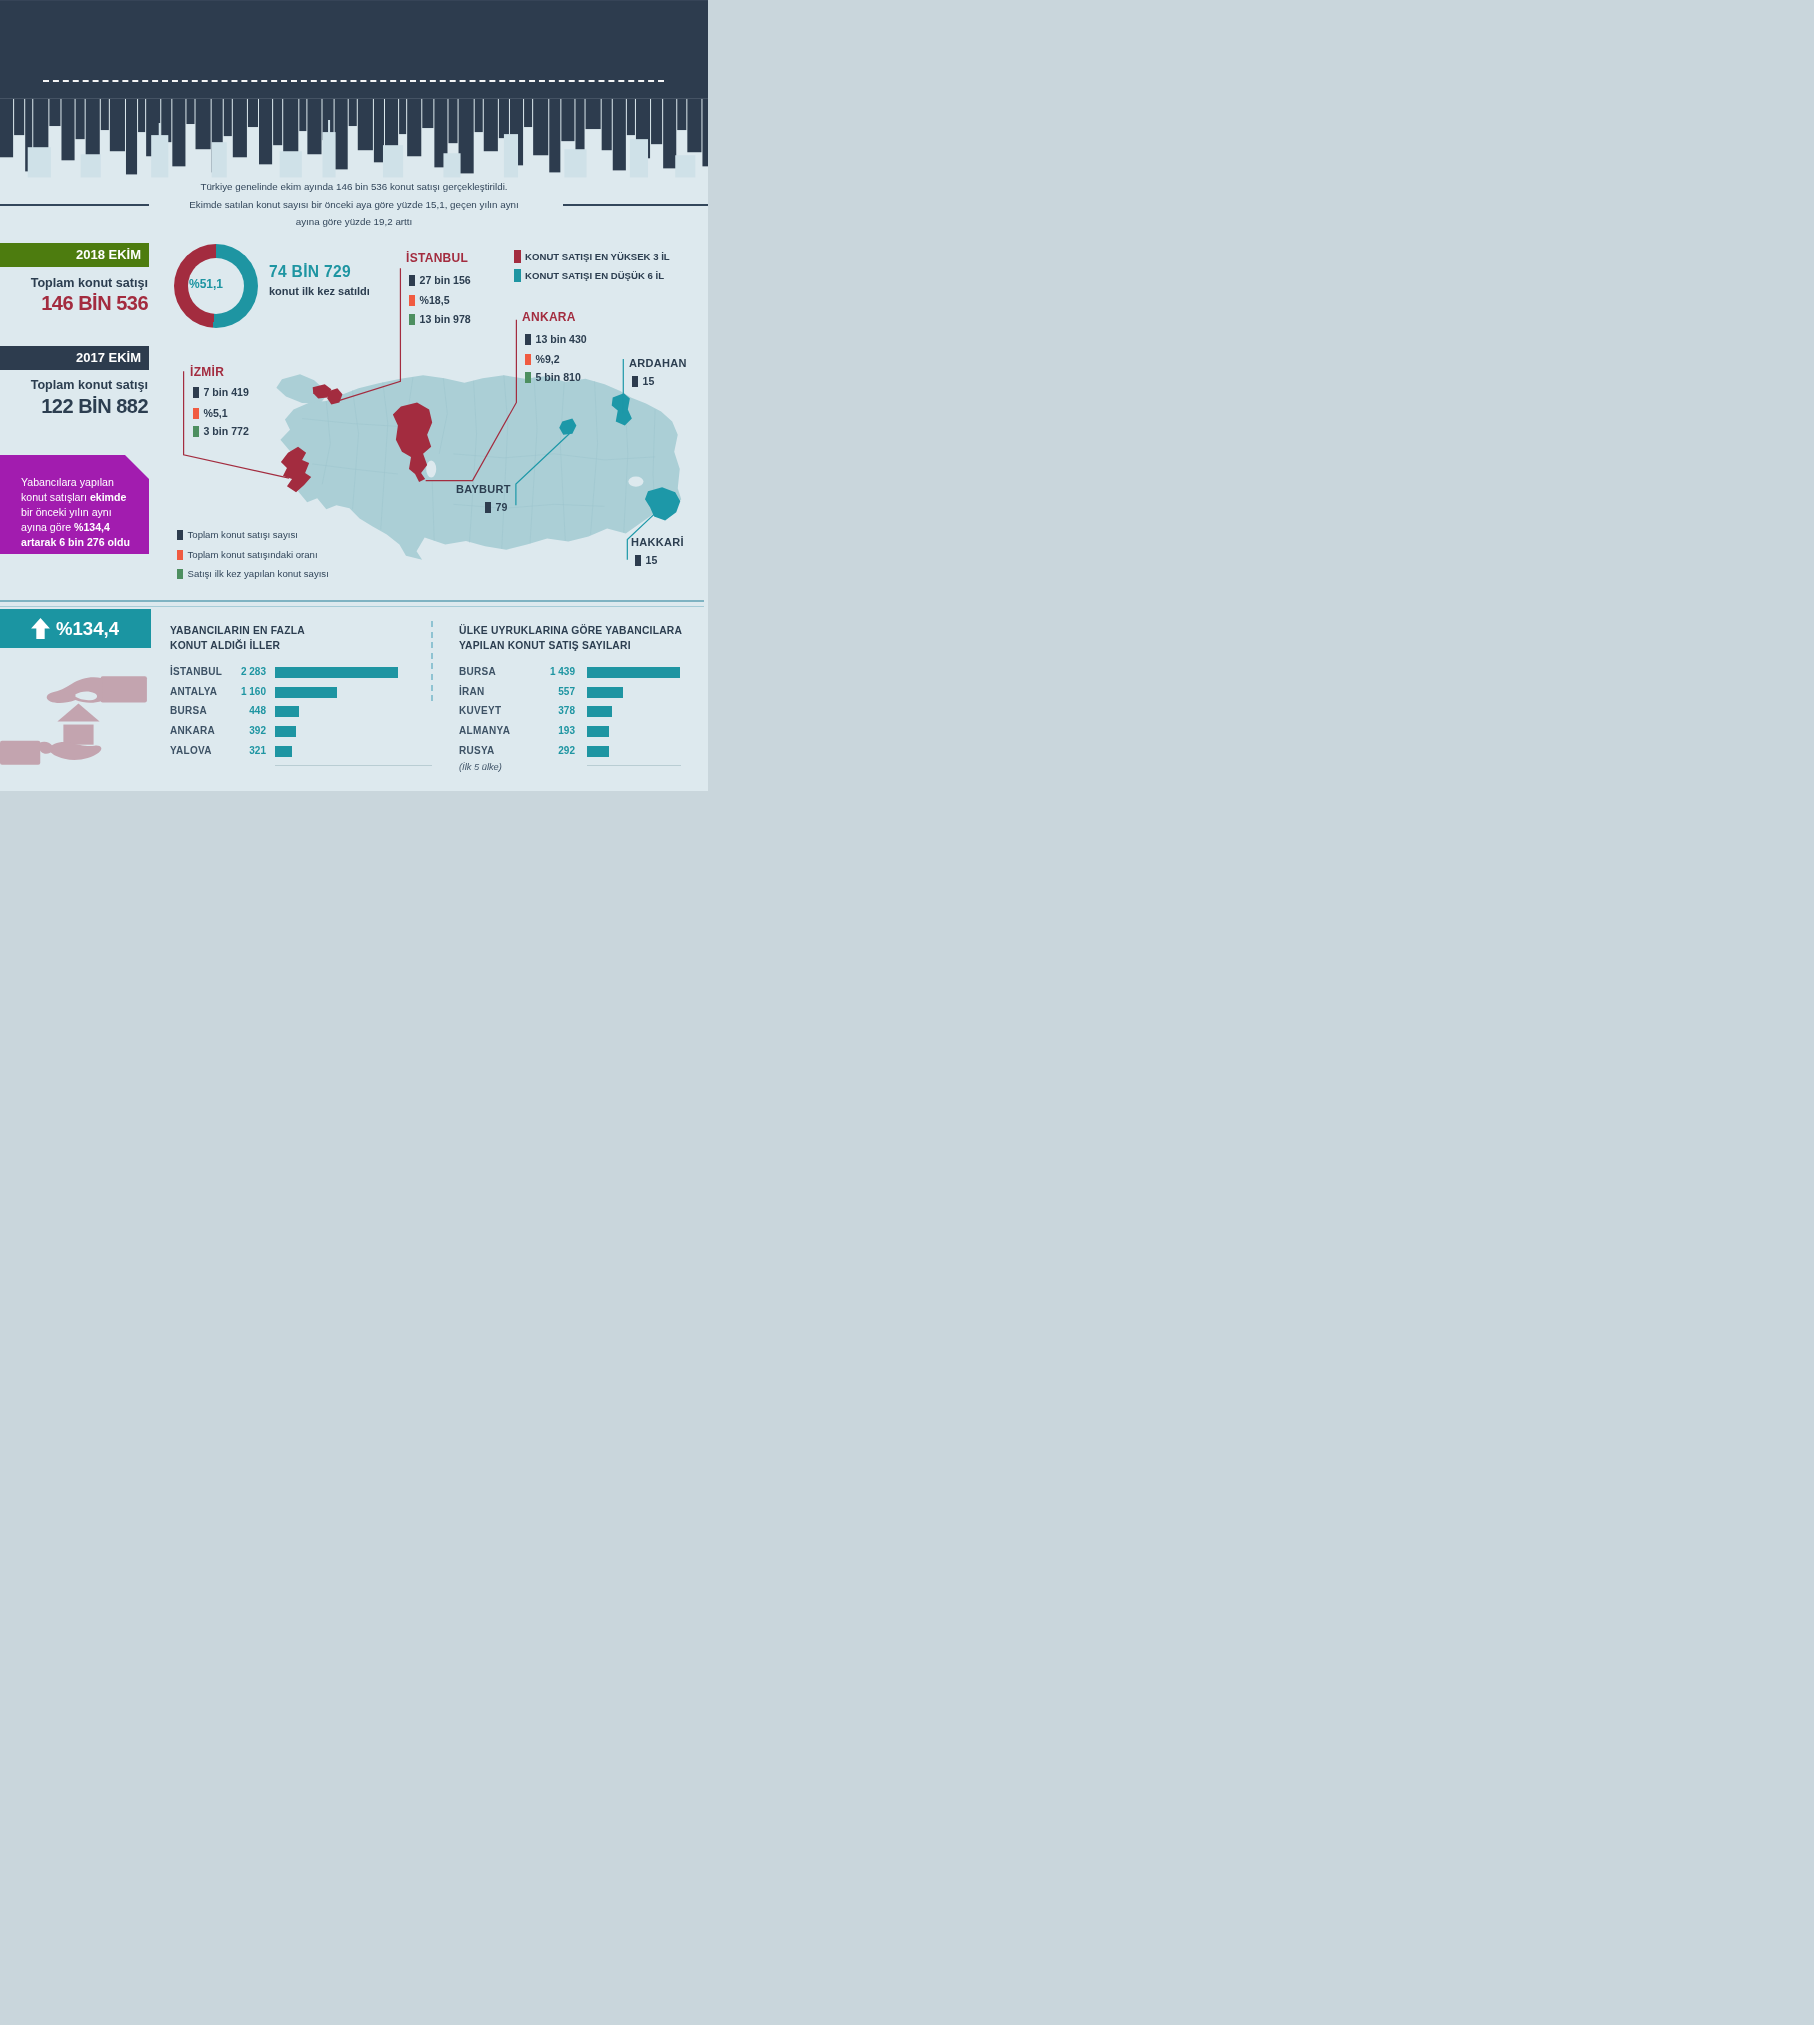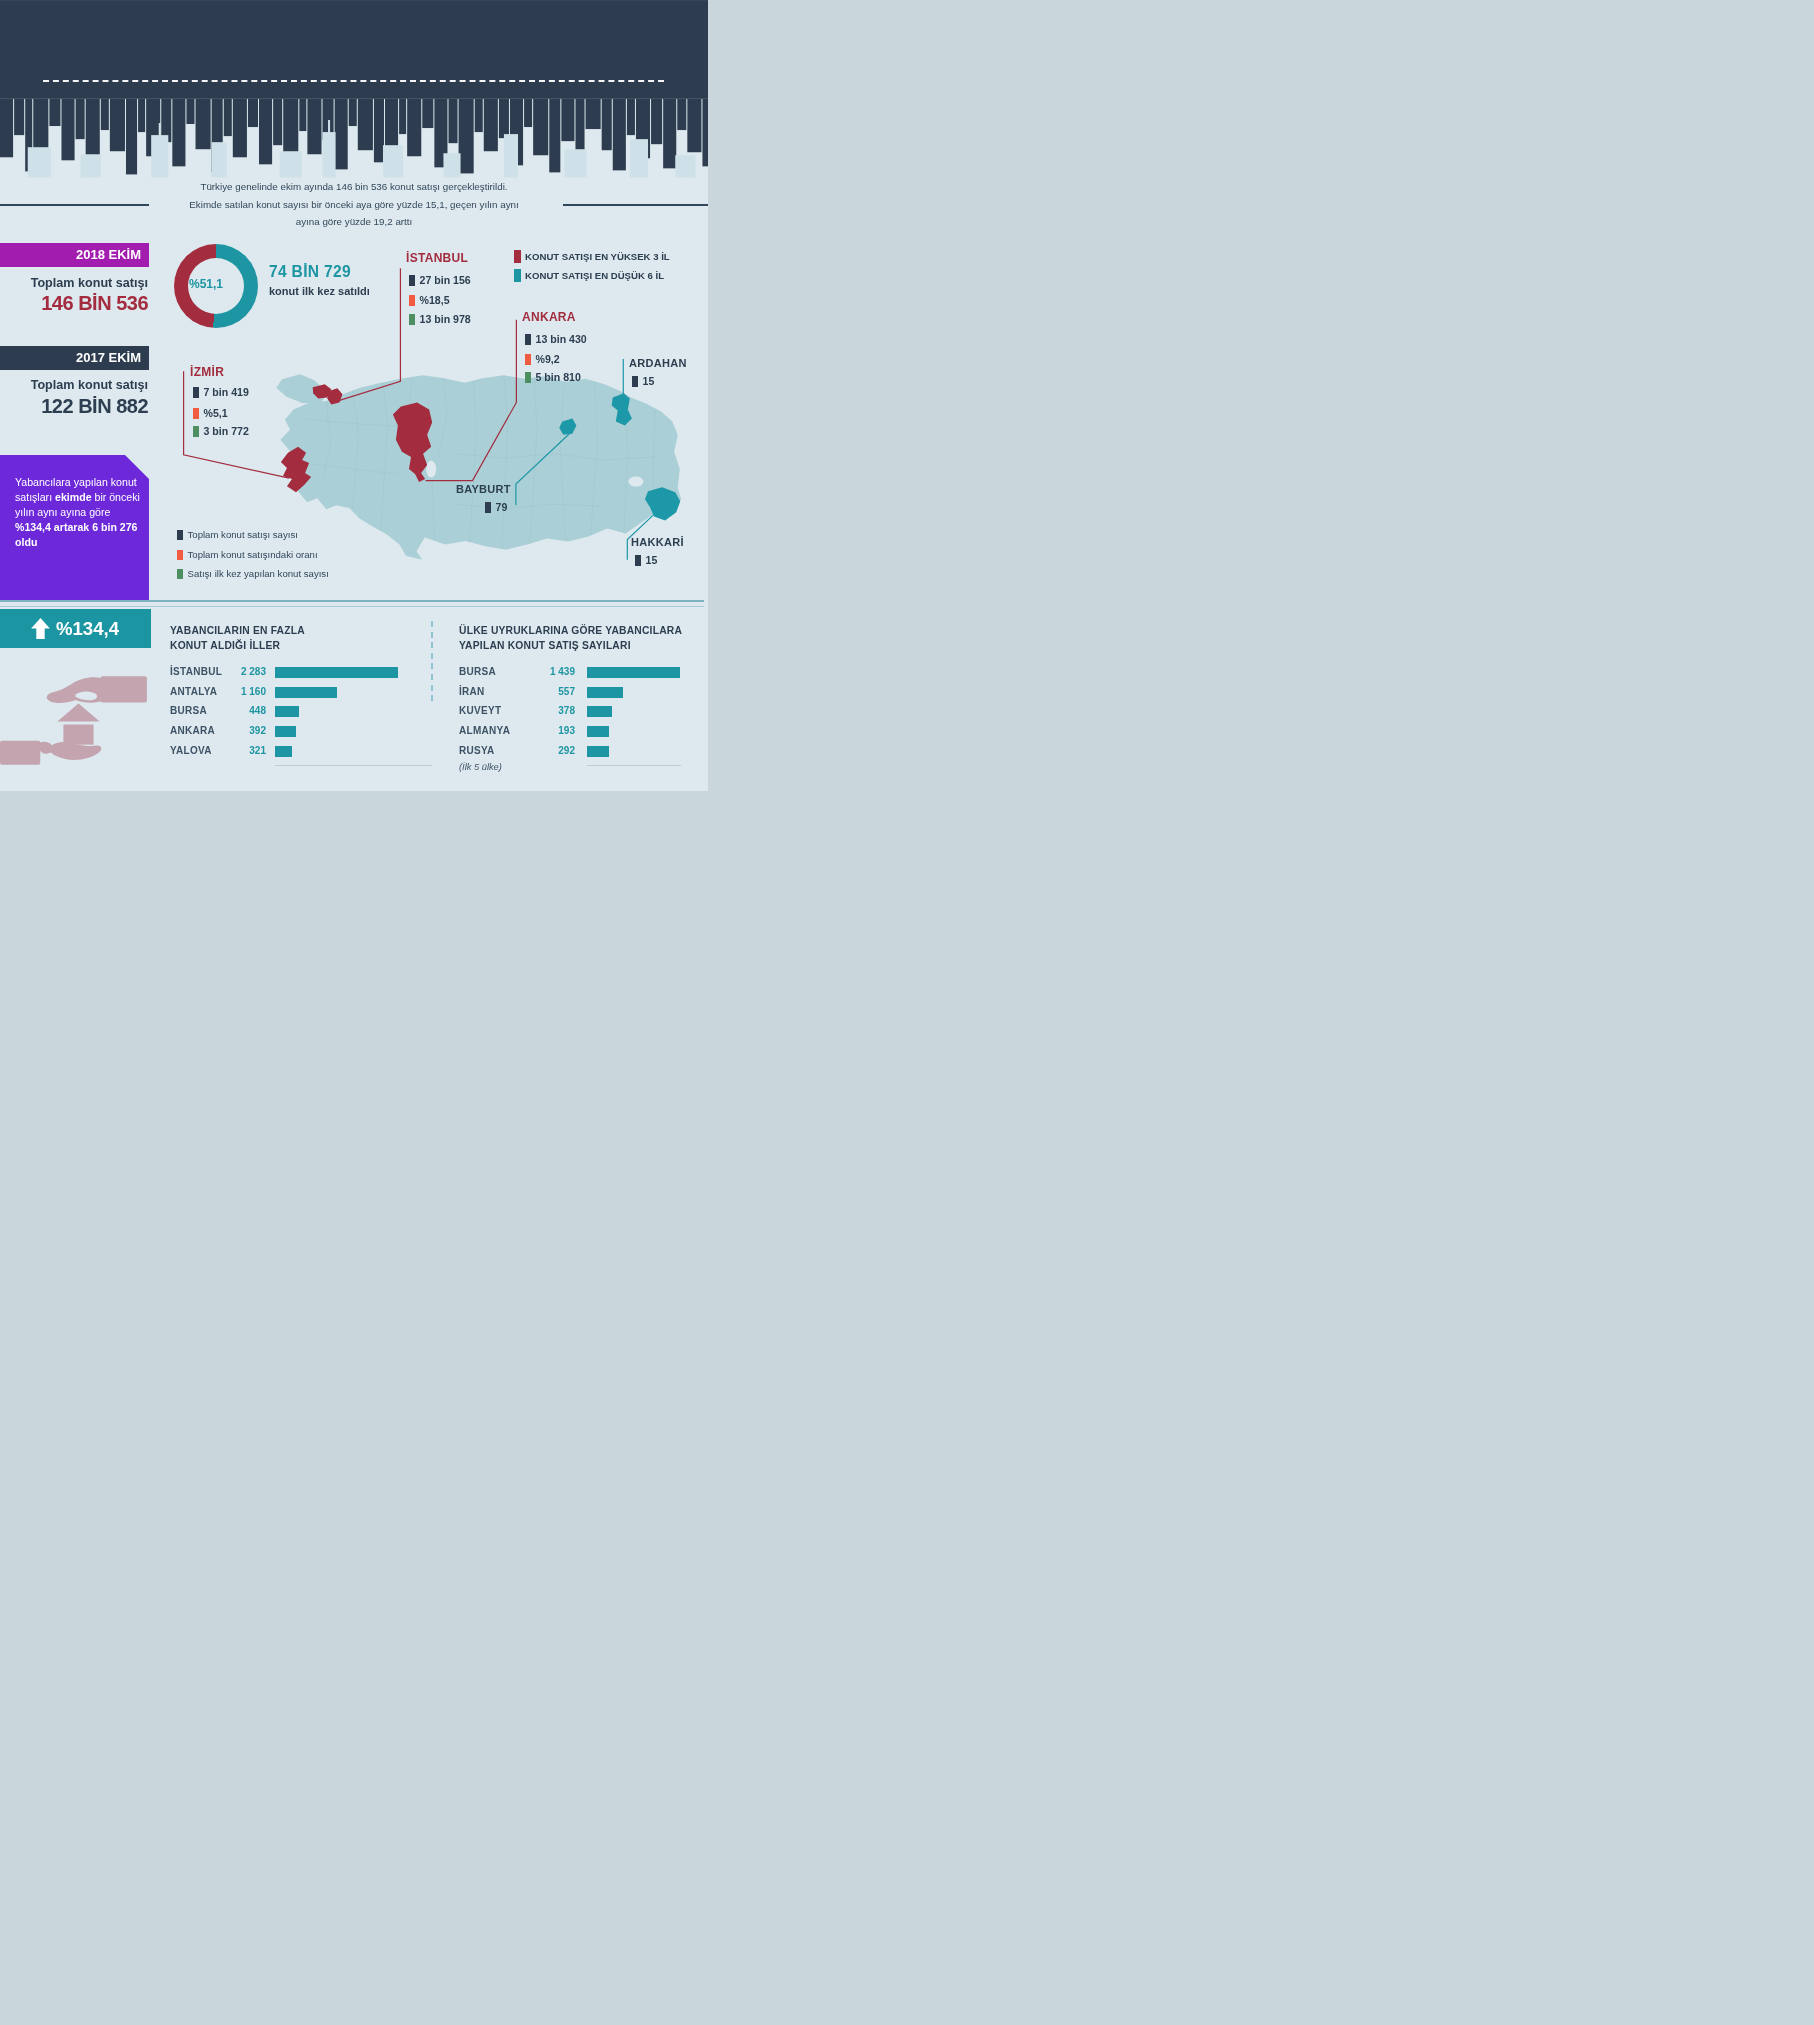--- a/index.html
+++ b/index.html
@@ -13,42 +13,42 @@
   #title-dash{top:80px;left:43px;width:621px;border-top:2px dashed rgba(255,255,255,.95);}
   
   .intro-line{left:0;width:100%;text-align:center;font-size:9.8px;line-height:12px;color:#33475b;}
   .intro-rule{height:1.5px;background:#33475b;top:204px;}
   
   .period-box{left:0;width:149px;height:24px;line-height:24px;text-align:right;
               padding-right:0;box-sizing:border-box;}
   .period-box span{display:block;padding-right:8px;color:#fff;font-size:13px;font-weight:bold;}
   .sum-label{left:0;width:148px;text-align:right;font-size:12.6px;font-weight:bold;color:#2c3e50;}
   .sum-value{left:0;width:148px;text-align:right;font-size:20px;font-weight:bold;letter-spacing:-0.5px;}
-  .bg-red{background:#a21caf;} .bg-navy{background:#2d3c4e;}
+  .bg-red{background:#4d7c0f;} .bg-navy{background:#2d3c4e;}
   .tx-red{color:#a32c3f;} .tx-navy{color:#2c3e50;}
   
   #donut{top:244px;left:174px;width:84px;height:84px;border-radius:50%;}
   #donut::after{content:"";position:absolute;inset:13.6px;background:#dde9ee;border-radius:50%;}
   #donut-label{position:absolute;left:15px;top:33px;width:53px;z-index:2;
                font-size:12px;font-weight:bold;color:#1e95a2;}
   #first-headline{top:263px;left:269px;font-size:15.6px;font-weight:bold;color:#1e95a2;letter-spacing:0.3px;}
   #first-subline{top:285px;left:269px;font-size:11px;font-weight:bold;color:#2c3e50;}
   
   .marker{display:inline-block;width:6px;height:10.6px;margin-right:4.5px;vertical-align:-2px;}
   .m-navy{background:#2d3c4e;} .m-orange{background:#f05b41;} .m-green{background:#4d8f60;}
   .m-red{background:#a32c3f;} .m-teal{background:#1e95a2;}
   .city-name{font-size:12px;font-weight:bold;letter-spacing:0.3px;}
   .city-stat{font-size:10.6px;font-weight:bold;color:#2c3e50;white-space:nowrap;}
   .legend-row{font-size:9.6px;font-weight:bold;color:#2c3e50;white-space:nowrap;margin-top:8px;}
   .legend-row .marker{width:6.6px;height:13px;vertical-align:-3.5px;}
   .maplegend-row{font-size:9.6px;color:#33475b;white-space:nowrap;}
   .maplegend-row .marker{width:6px;height:10px;vertical-align:-2px;}
   
-  #foreign-box{top:455px;left:0;width:149px;height:145px;background:#6d28d9;box-sizing:border-box;
-               padding:20px 9px 0 15px;color:#fff;font-size:10.6px;line-height:15px;
+  #foreign-box{top:455px;left:0;width:149px;height:99px;background:#a21caf;box-sizing:border-box;
+               padding:20px 9px 0 21px;color:#fff;font-size:10.6px;line-height:15px;
                clip-path:polygon(0 0,125px 0,149px 24px,149px 100%,0 100%);}
   #foreign-box b{font-weight:bold;}
   
   .hdiv1{top:600px;left:0;width:704px;height:1.5px;background:#7fb3c2;}
   .hdiv2{top:606px;left:0;width:704px;height:1px;background:#a6ccd7;}
   #vdash{top:621px;left:431px;width:1.5px;height:85px;
          background:repeating-linear-gradient(to bottom,#8fc3d2 0 6px,transparent 6px 10.6px);}
   .baseline{height:1px;background:#b9cdd3;top:765px;}
   
   #banner{top:609px;left:0;width:151px;height:39px;background:#1b95a2;}

